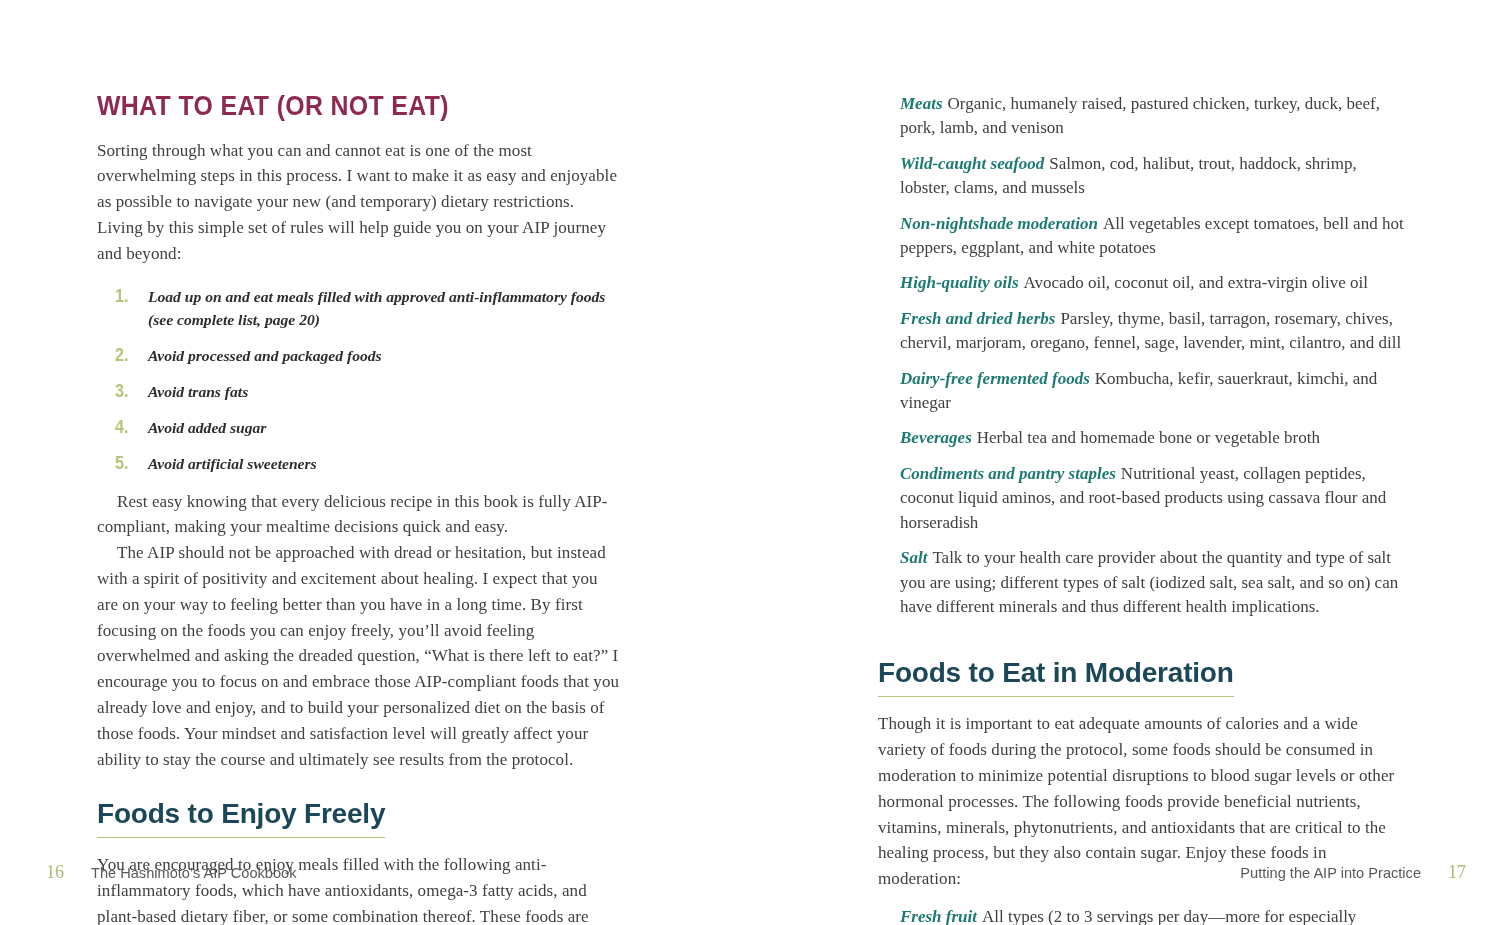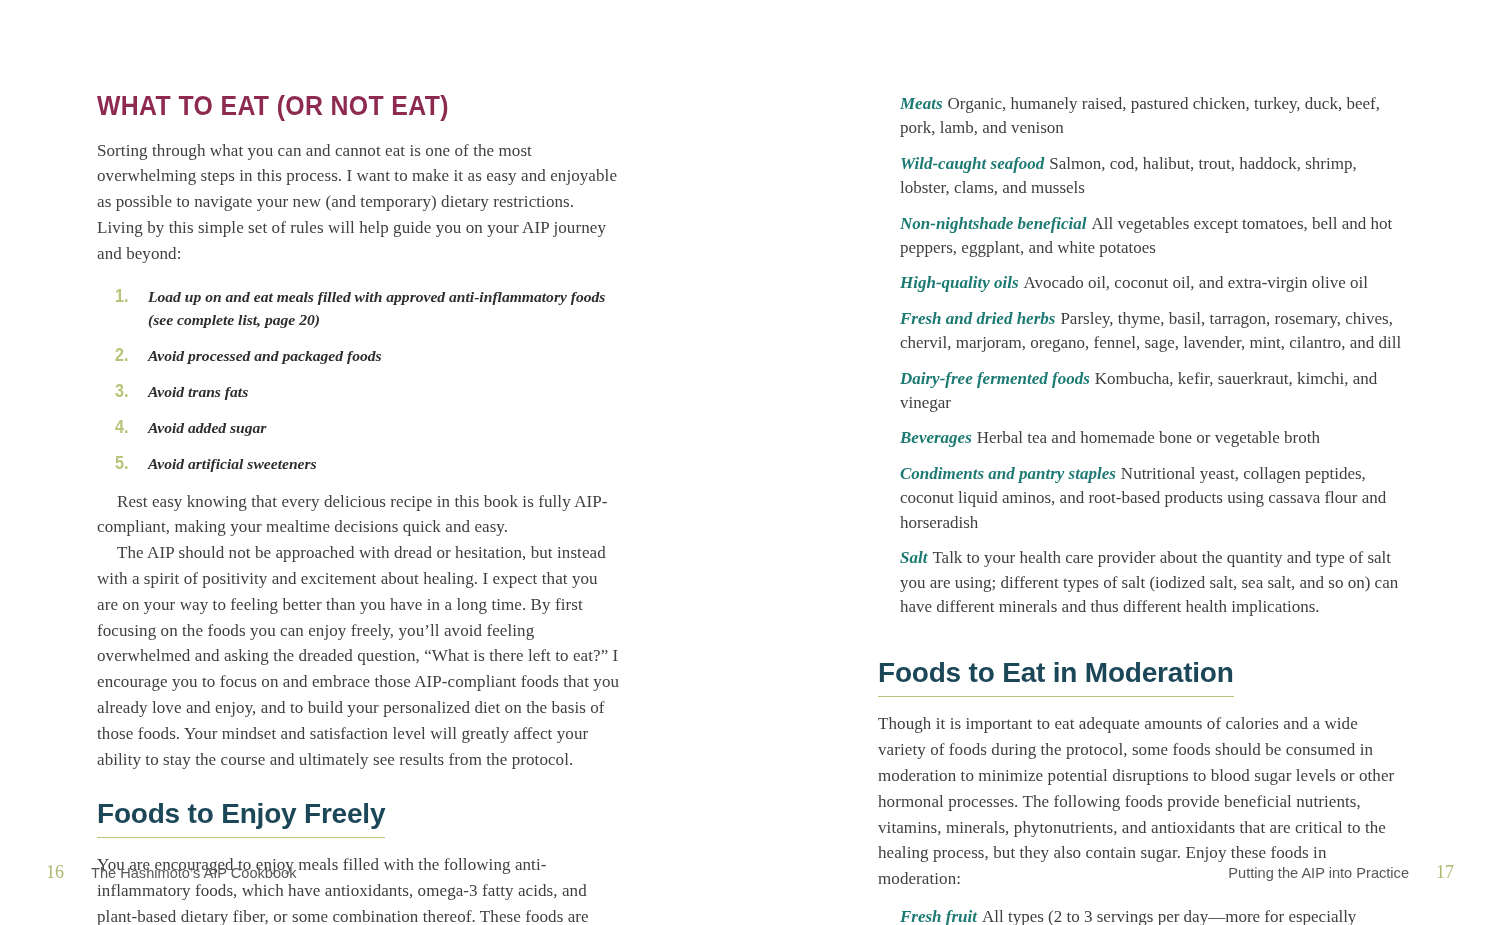--- a/index.html
+++ b/index.html
@@ -134,21 +134,21 @@
   .footer {
     position: absolute;
     bottom: 42px;
     font-family: "Liberation Sans", sans-serif;
     font-size: 14.6px;
     color: #585858;
     display: flex;
     align-items: baseline;
   }
   .footer-left  { left: 46px; }
-  .footer-right { right: 46px; }
+  .footer-right { right: 34px; }
   .folio {
     font-family: "Liberation Serif", serif;
     font-size: 18px;
     color: #a9ba6e;
   }
   .footer-left .folio  { margin-right: 27px; }
   .footer-right .folio { margin-left: 27px; }
   .running-head { white-space: nowrap; }
 </style>
 </head>
@@ -203,21 +203,21 @@
     <div class="col-inner">
 
       <ul class="food-list">
         <li>
           <span class="term">Meats</span><span>Organic, humanely raised, pastured chicken, turkey, duck, beef, pork, lamb, and venison</span>
         </li>
         <li>
           <span class="term">Wild-caught seafood</span><span>Salmon, cod, halibut, trout, haddock, shrimp, lobster, clams, and mussels</span>
         </li>
         <li>
-          <span class="term">Non-nightshade beneficial</span><span>All vegetables except tomatoes, bell and hot peppers, eggplant, and white potatoes</span>
+          <span class="term">Non-nightshade moderation</span><span>All vegetables except tomatoes, bell and hot peppers, eggplant, and white potatoes</span>
         </li>
         <li>
           <span class="term">High-quality oils</span><span>Avocado oil, coconut oil, and extra-virgin olive oil</span>
         </li>
         <li>
           <span class="term">Fresh and dried herbs</span><span>Parsley, thyme, basil, tarragon, rosemary, chives, chervil, marjoram, oregano, fennel, sage, lavender, mint, cilantro, and dill</span>
         </li>
         <li>
           <span class="term">Dairy-free fermented foods</span><span>Kombucha, kefir, sauerkraut, kimchi, and vinegar</span>
         </li>

